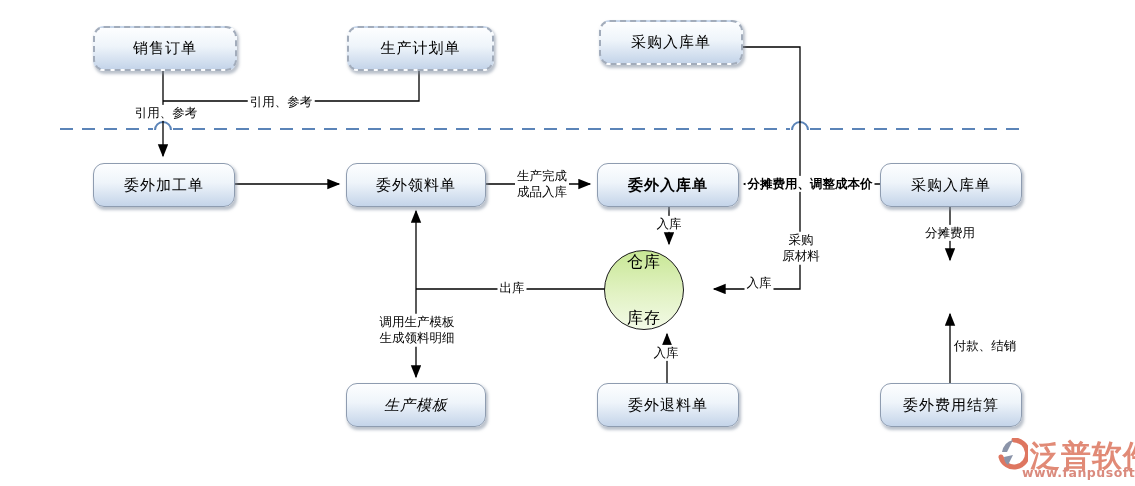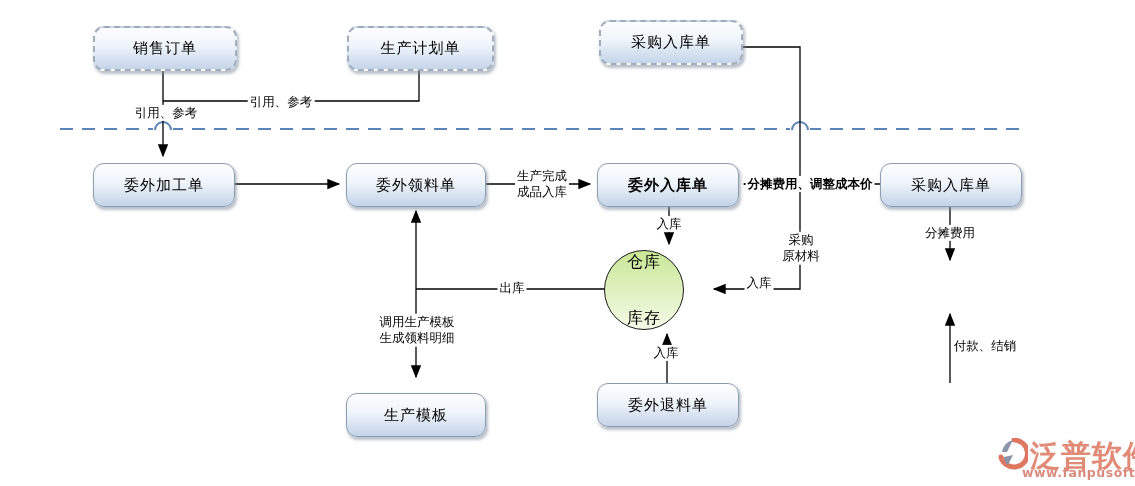--- a/index.html
+++ b/index.html
@@ -108,25 +108,28 @@
   </div>
   <div class="node" style="left:880px;top:163px;width:140px;height:42px;">
     <span>采购入库单</span>
   </div>
 
   <div class="warehouse" style="left:604px;top:250px;width:78px;height:78px;justify-content:space-between;">
     <span>仓库</span>
     <span>库存</span>
   </div>
 
-  <div class="node" style="left:346px;top:393px;width:138px;height:42px;">
+  <div class="node" style="left:346px;top:383px;width:138px;height:42px;font-style:italic;">
     <span>生产模板</span>
   </div>
   <div class="node" style="left:597px;top:383px;width:140px;height:42px;">
     <span>委外退料单</span>
+  </div>
+  <div class="node" style="left:880px;top:383px;width:140px;height:42px;">
+    <span>委外费用结算</span>
   </div>
 
   <div class="lbl" style="left:166px;top:113px;">引用、参考</div>
   <div class="lbl" style="left:281px;top:102px;">引用、参考</div>
 
   <div class="lbl" style="left:542px;top:184px;">
     <div>生产完成</div>
     <div>成品入库</div>
   </div>
 

